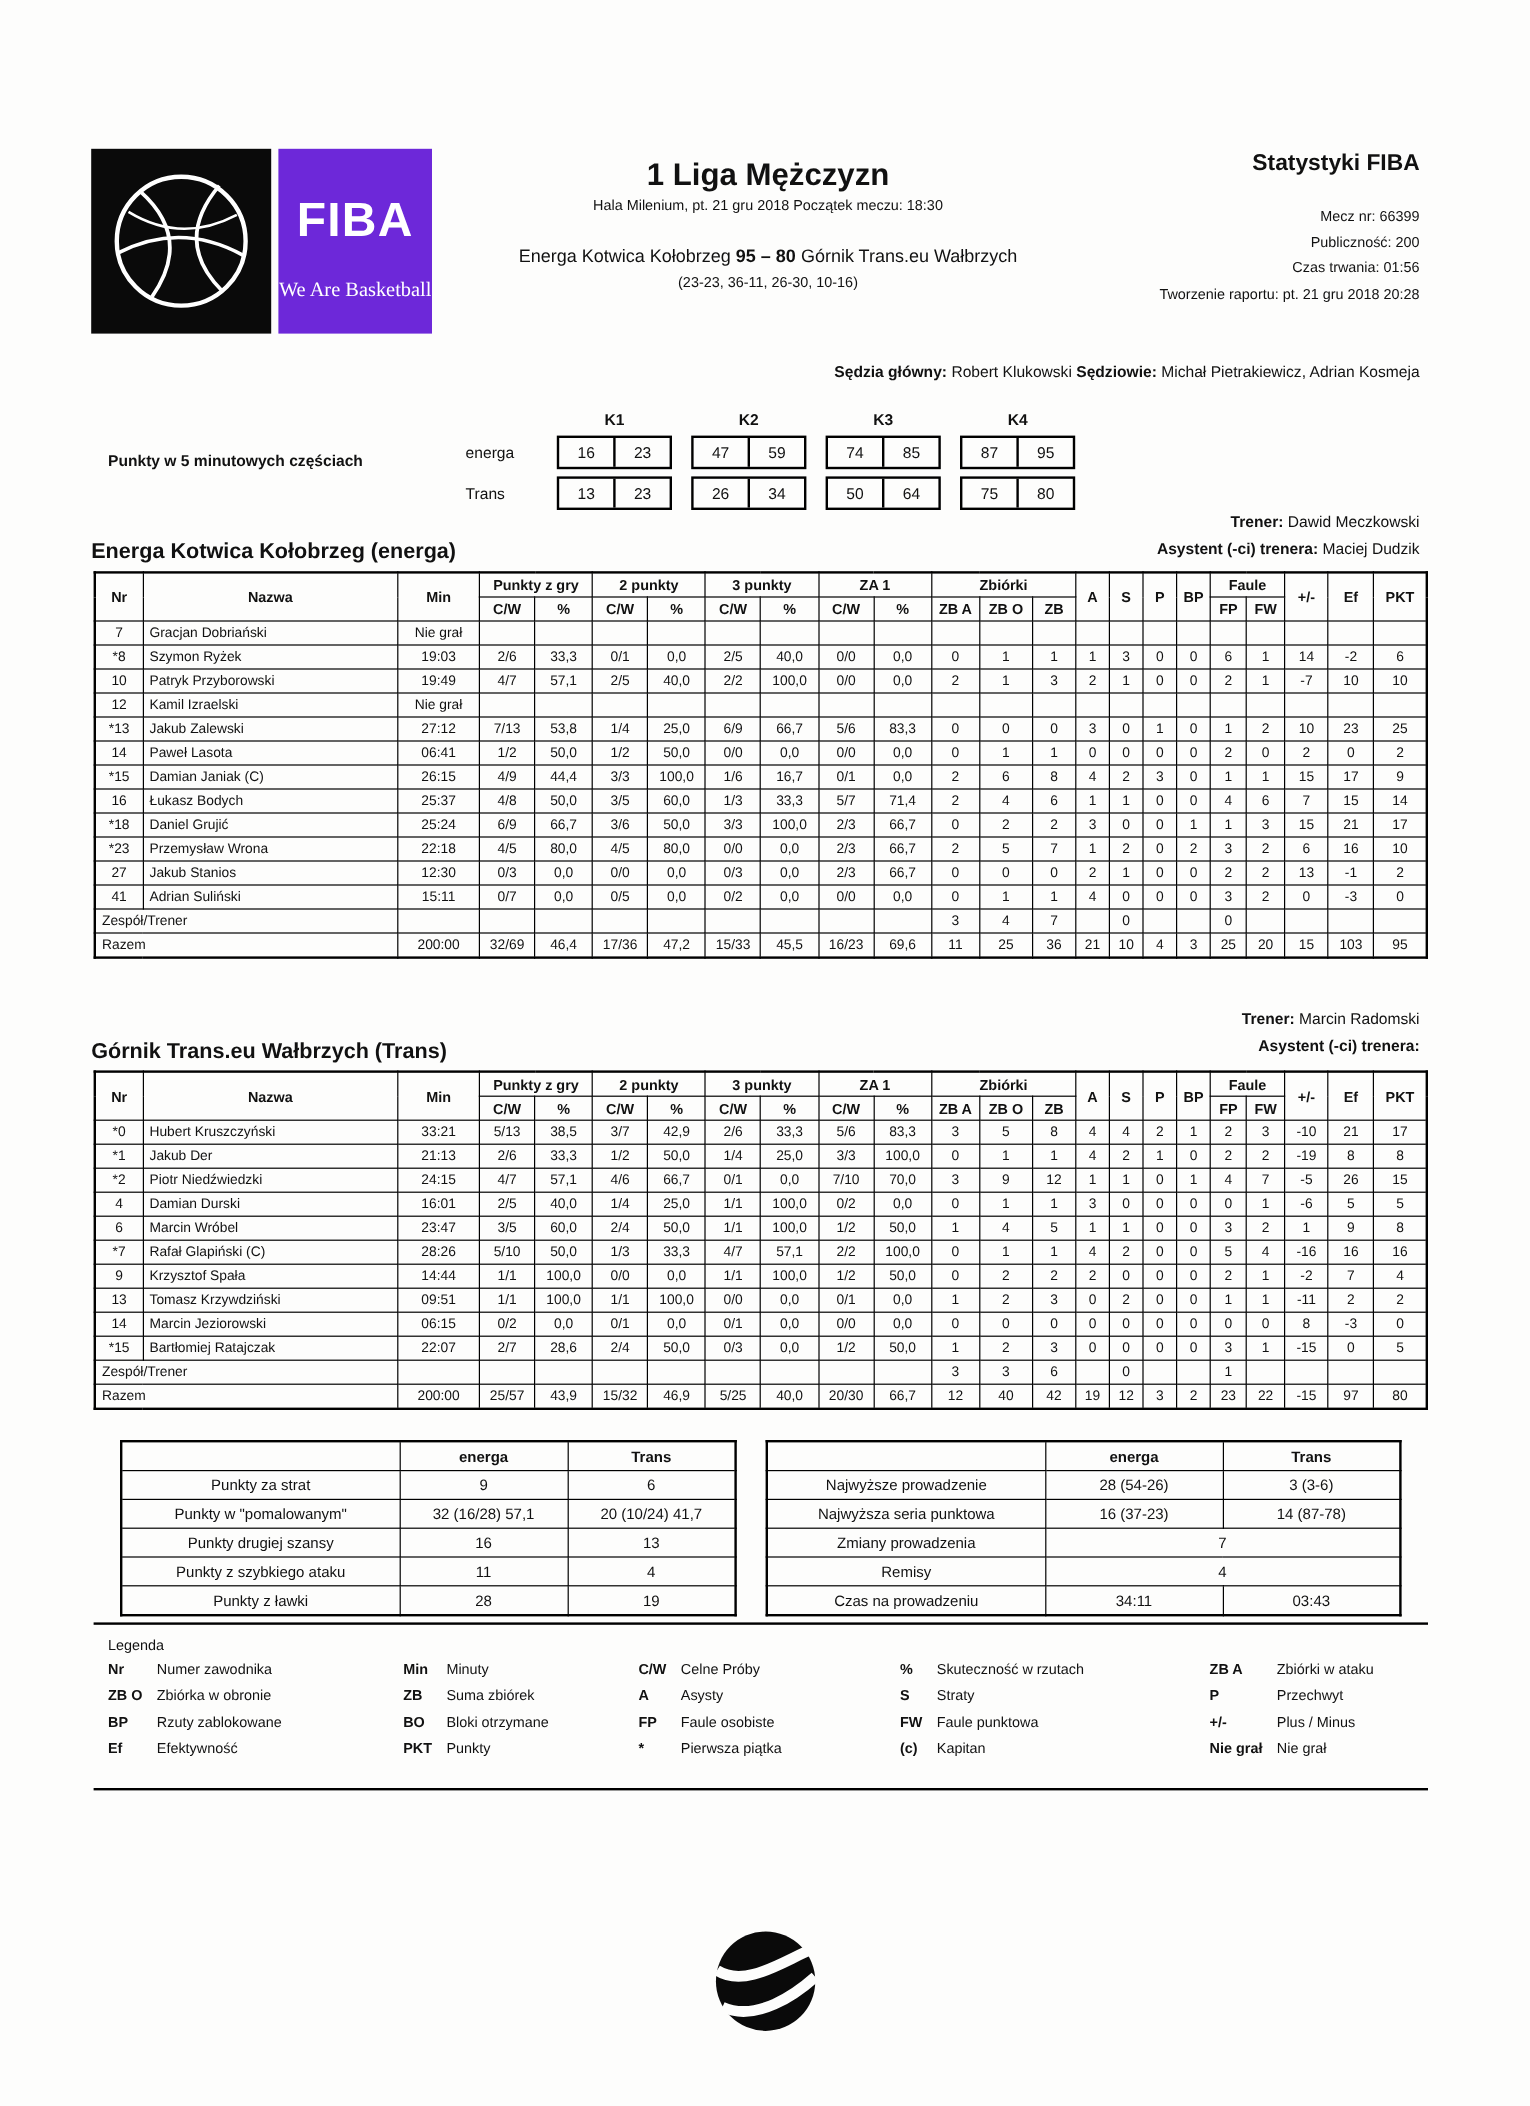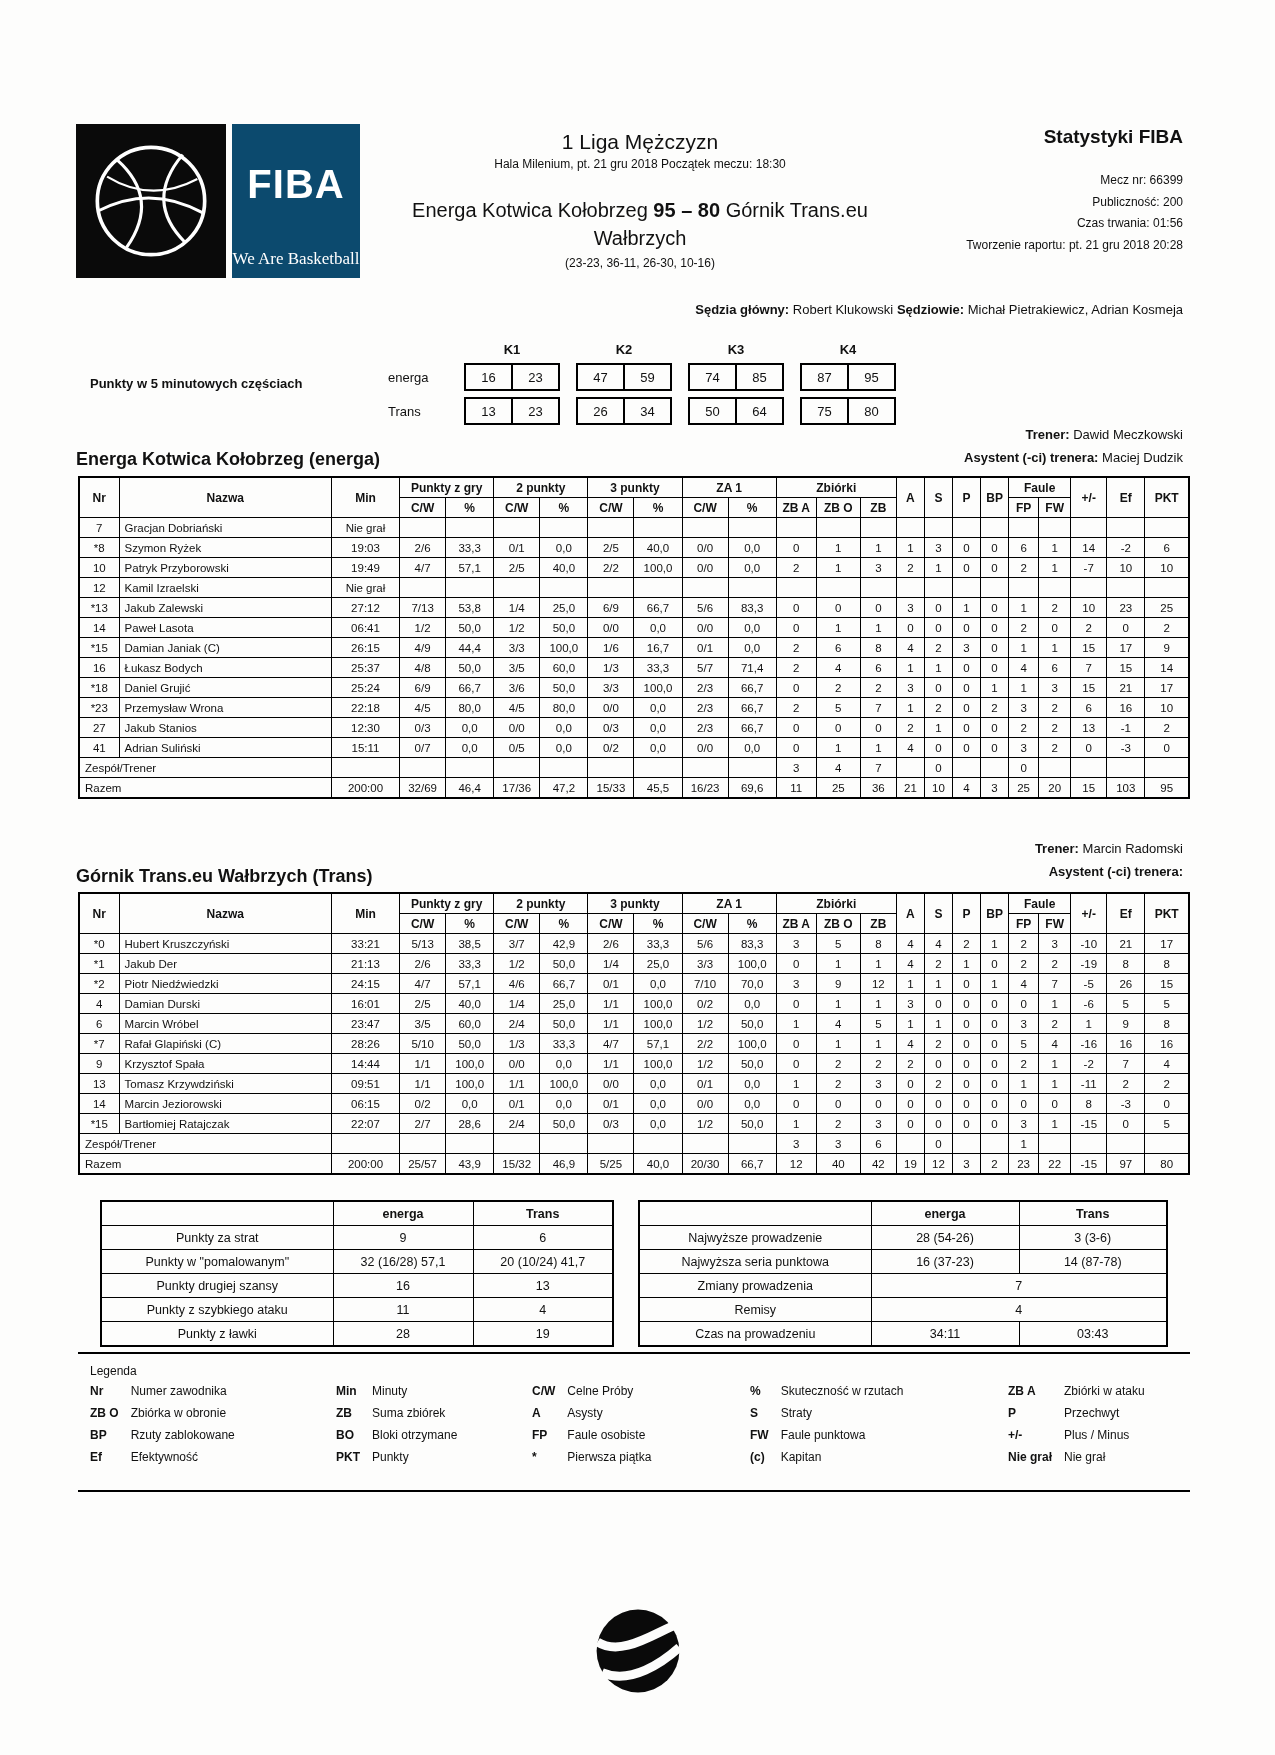--- a/index.html
+++ b/index.html
@@ -2,29 +2,29 @@
 <html><head>
 <meta charset="utf-8">
 <style>
   html,body{margin:0;padding:0;background:#d9d9d9;}
   .page{position:relative;width:1275px;height:1755px;background:#fdfdfc;margin:0 auto;
         font-family:"Liberation Sans",sans-serif;color:#111;overflow:hidden;}
 
   
   .fiba-logo{position:absolute;left:76px;top:124px;display:flex;gap:6px;}
   .logo-ball{width:150px;height:154px;background:#0a0a0a;display:flex;align-items:center;justify-content:center;}
-  .logo-text{width:128px;height:154px;background:#0c4a6e;color:#fff;display:flex;flex-direction:column;
-             align-items:center;box-sizing:border-box;padding:6px 4px 9px;}
+  .logo-text{width:128px;height:154px;background:#6d28d9;color:#fff;display:flex;flex-direction:column;
+             align-items:center;box-sizing:border-box;padding:6px 4px 26px;}
   .fiba-word{font-size:40px;font-weight:bold;letter-spacing:1px;margin-top:32px;}
   .fiba-tag{font-size:17px;margin-top:auto;white-space:nowrap;font-family:Liberation Serif, serif;}
 
   .header-center{position:absolute;left:392px;top:130px;width:496px;text-align:center;}
-  .league{font-size:21px;font-weight:normal;}
+  .league{font-size:26px;font-weight:bold;}
   .venue{font-size:12px;margin-top:3px;}
-  .match-line{font-size:20px;margin-top:25px;line-height:1.4;}
+  .match-line{font-size:15px;margin-top:25px;line-height:1.4;}
   .quarters-line{font-size:12px;margin-top:4px;}
 
   .header-right{position:absolute;right:92px;top:126px;text-align:right;}
   .report-title{font-size:19px;font-weight:bold;margin-bottom:22px;}
   .info-line{font-size:12px;line-height:1.8;}
 
   .referees{position:absolute;right:92px;top:302px;font-size:13px;}
 
   
   .quarters{position:absolute;left:90px;top:342px;display:flex;align-items:center;}

